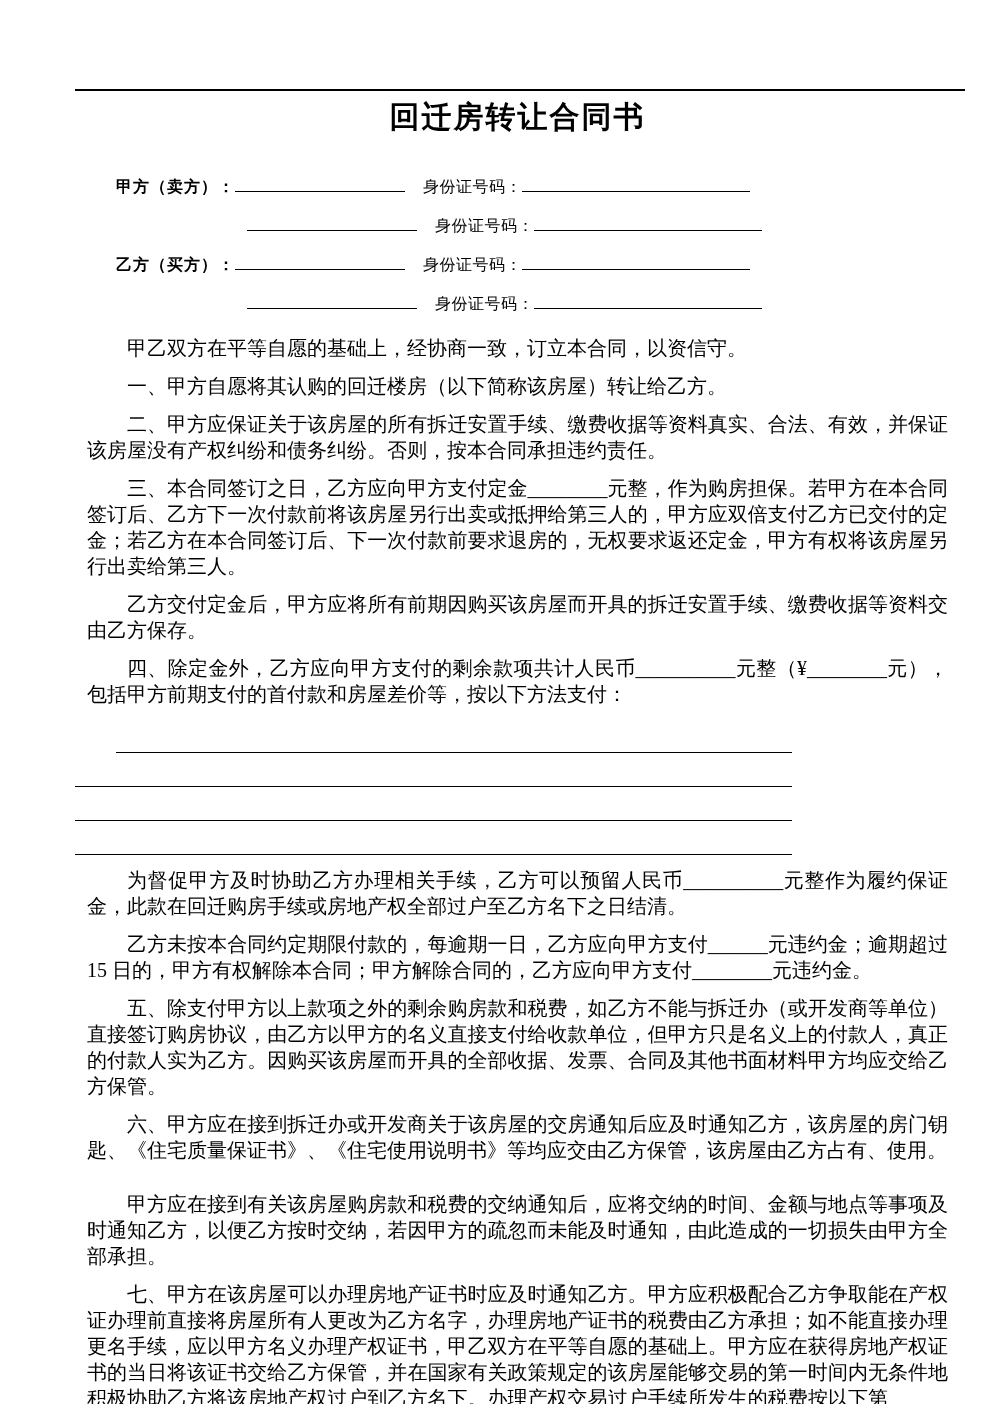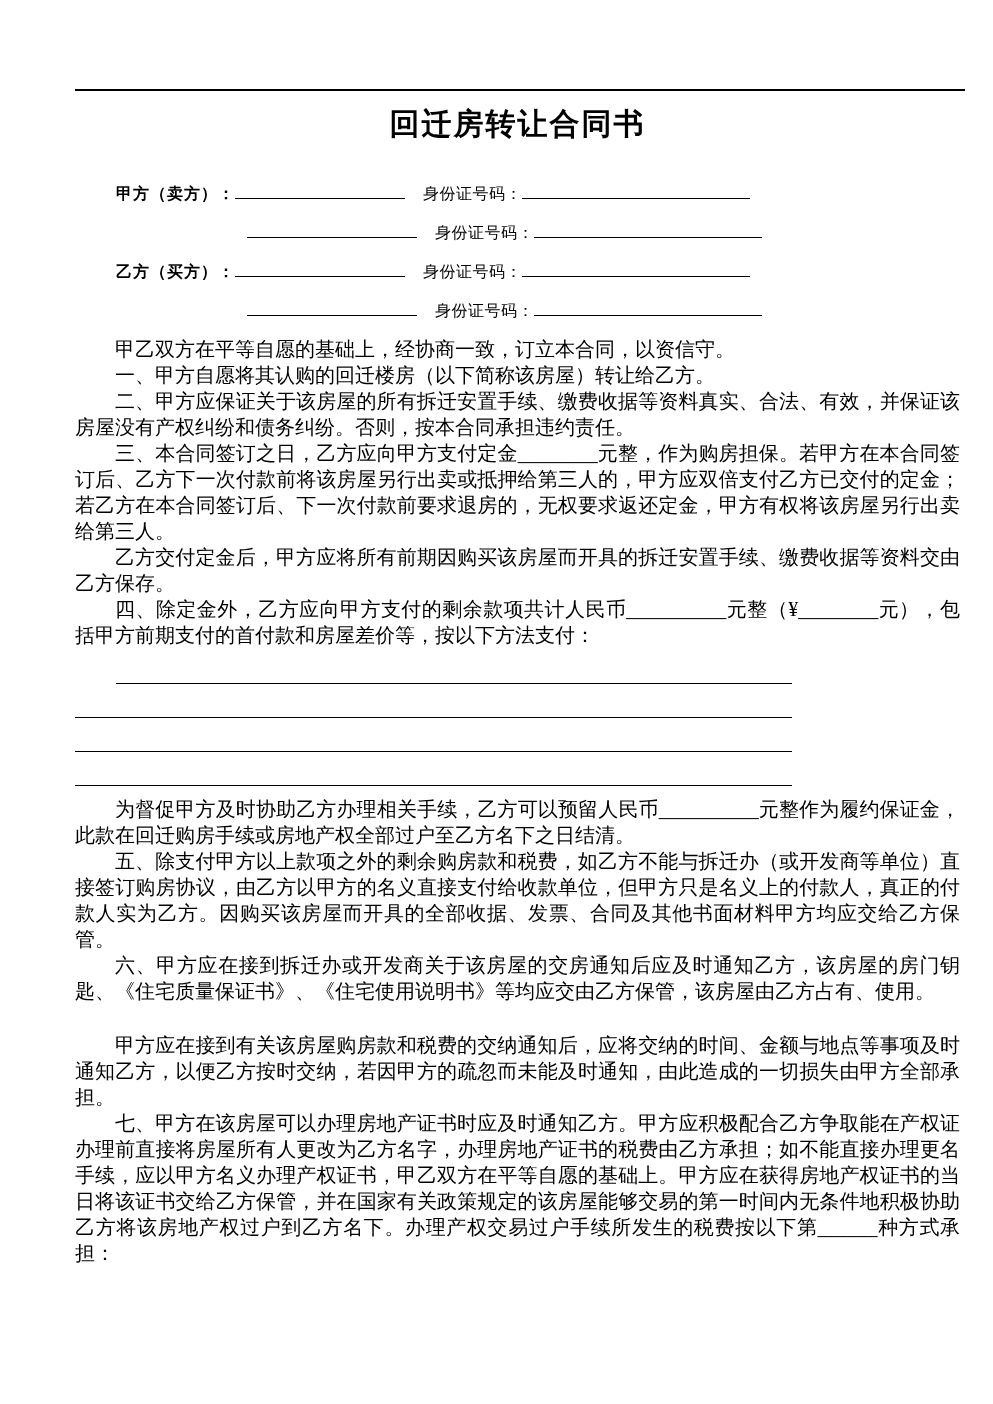--- a/index.html
+++ b/index.html
@@ -11,21 +11,21 @@
   }
   .page{position:relative;width:993px;height:1404px;background:#fff;}
   .content{margin-left:75px;width:885px;}
   .header-rule{
     margin-top:89px;
     width:890px;
     border-top:2px solid #000;
     height:0;
   }
   .doc-title{
-    margin-top:13px;
+    margin-top:6px;
     text-align:center;
     font-family:"Liberation Sans","DejaVu Sans",sans-serif;
     font-weight:bold;
     font-size:30px;
     line-height:40px;
     letter-spacing:2px;
   }
   .party-section{margin-top:30px;}
   .party-row{
     height:39px;
@@ -40,21 +40,21 @@
     display:inline-block;
     border-bottom:1.5px solid #000;
     height:20px;
     vertical-align:baseline;
   }
   .blank-name{width:170px;margin-right:18px;}
   .blank-id{width:228px;}
   .id-label{letter-spacing:0.5px;}
   .body-text{margin-top:6px;font-size:20px;}
   .para{
-    margin:0;
+    margin:12px;
     text-align:justify;
     text-indent:2em;
     line-height:26px;
     word-break:break-all;
   }
   .gap-before{margin-top:28px;}
   .fill-lines{margin-top:2px;margin-bottom:10px;}
   .fill-line{
     height:33px;
     border-bottom:1.5px solid #000;
@@ -101,20 +101,21 @@
       <p class="para">四、除定金外，乙方应向甲方支付的剩余款项共计人民币__________元整（¥________元），包括甲方前期支付的首付款和房屋差价等，按以下方法支付：</p>
 
       <div class="fill-lines">
         <div class="fill-line first"></div>
         <div class="fill-line"></div>
         <div class="fill-line"></div>
         <div class="fill-line"></div>
       </div>
 
       <p class="para">为督促甲方及时协助乙方办理相关手续，乙方可以预留人民币__________元整作为履约保证金，此款在回迁购房手续或房地产权全部过户至乙方名下之日结清。</p>
+      <p class="para">乙方未按本合同约定期限付款的，每逾期一日，乙方应向甲方支付______元违约金；逾期超过 15 日的，甲方有权解除本合同；甲方解除合同的，乙方应向甲方支付________元违约金。</p>
       <p class="para">五、除支付甲方以上款项之外的剩余购房款和税费，如乙方不能与拆迁办（或开发商等单位）直接签订购房协议，由乙方以甲方的名义直接支付给收款单位，但甲方只是名义上的付款人，真正的付款人实为乙方。因购买该房屋而开具的全部收据、发票、合同及其他书面材料甲方均应交给乙方保管。</p>
       <p class="para">六、甲方应在接到拆迁办或开发商关于该房屋的交房通知后应及时通知乙方，该房屋的房门钥匙、《住宅质量保证书》、《住宅使用说明书》等均应交由乙方保管，该房屋由乙方占有、使用。</p>
       <p class="para gap-before">甲方应在接到有关该房屋购房款和税费的交纳通知后，应将交纳的时间、金额与地点等事项及时通知乙方，以便乙方按时交纳，若因甲方的疏忽而未能及时通知，由此造成的一切损失由甲方全部承担。</p>
       <p class="para">七、甲方在该房屋可以办理房地产证书时应及时通知乙方。甲方应积极配合乙方争取能在产权证办理前直接将房屋所有人更改为乙方名字，办理房地产证书的税费由乙方承担；如不能直接办理更名手续，应以甲方名义办理产权证书，甲乙双方在平等自愿的基础上。甲方应在获得房地产权证书的当日将该证书交给乙方保管，并在国家有关政策规定的该房屋能够交易的第一时间内无条件地积极协助乙方将该房地产权过户到乙方名下。办理产权交易过户手续所发生的税费按以下第______种方式承担：</p>
     </div>
 
   </div>
 </div>
 
 </body></html>

